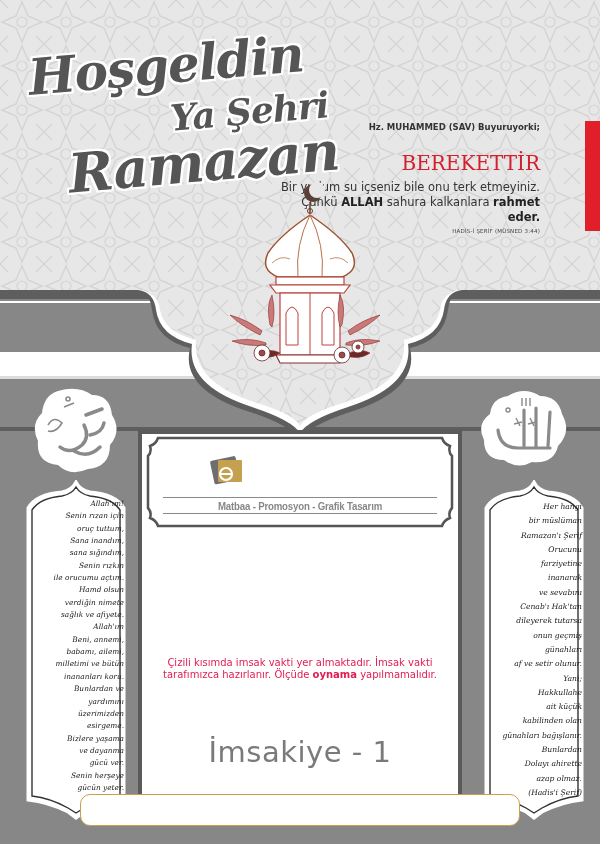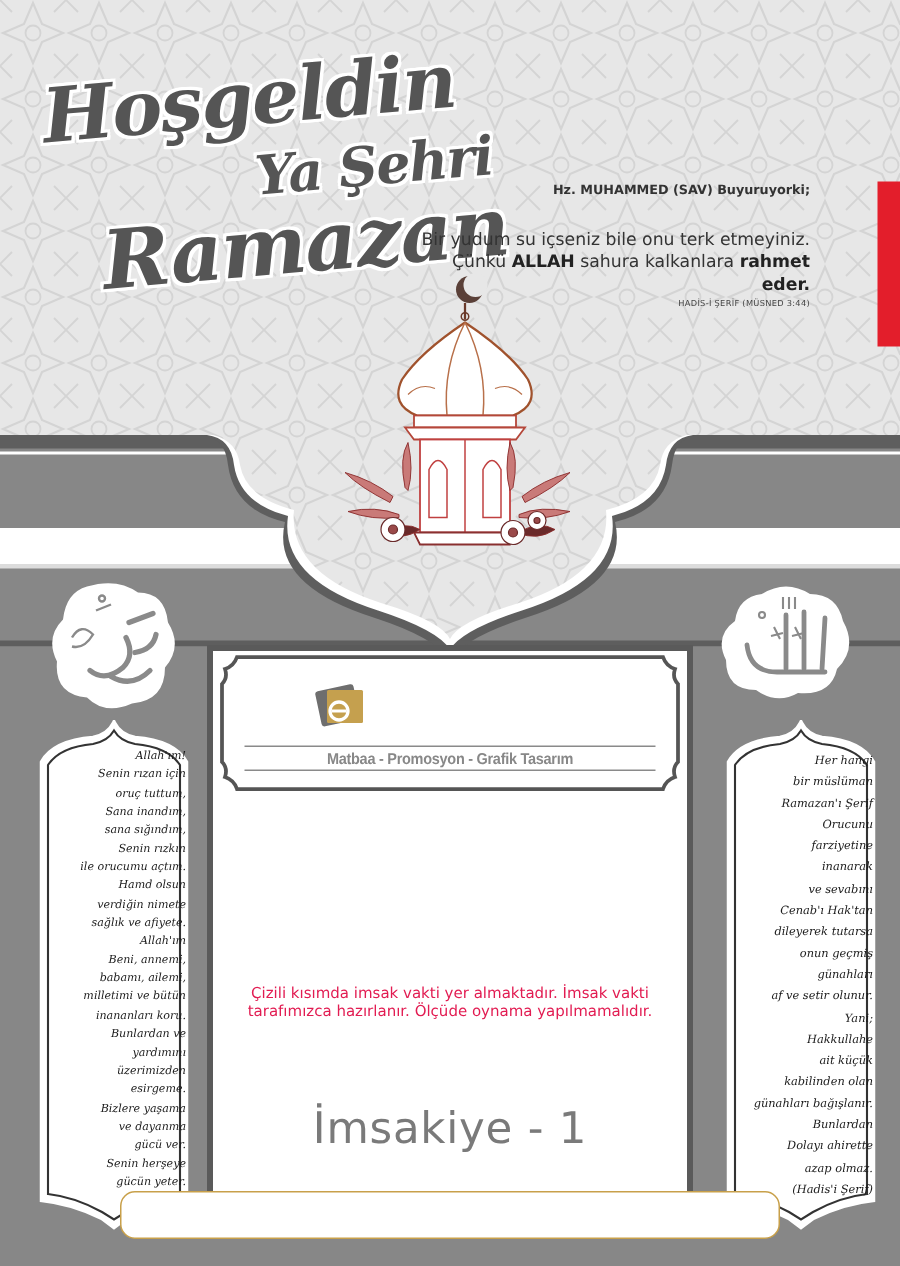--- a/index.html
+++ b/index.html
@@ -38,21 +38,21 @@
     .logo-mark { width: 34px; height: 34px; position: relative; margin-right: 4px; }
     .logo-word { font-family: "DejaVu Sans", sans-serif; font-size: 33px; font-weight: normal; letter-spacing: -1px; }
     .logo-word .k { color: #6e6e6e; }
     .logo-word .m { color: #c5a04e; }
     .tagline-line { position: absolute; left: 163px; width: 274px; height: 1px; background: #8a8a8a; }
     .tagline { position: absolute; left: 163px; top: 500px; width: 274px; text-align: center; font-family: "Liberation Sans", sans-serif;
       font-weight: bold; font-size: 10.5px; color: #888; letter-spacing: -0.2px; transform: scaleX(0.92); }
 
     .notice { position: absolute; left: 150px; top: 657px; width: 300px; text-align: center; font-family: "DejaVu Sans", sans-serif;
       font-size: 10px; line-height: 12px; color: #e21c52; }
-    .notice b { font-weight: normal; }
+    .notice b { font-weight: bold; }
 
     .imsakiye { position: absolute; left: 150px; top: 735px; width: 300px; text-align: center; font-family: "DejaVu Sans", sans-serif;
       font-size: 29px; color: #7a7a7a; letter-spacing: 0.5px; }
 
     
     .side-panel { position: absolute; width: 104px; }
     .side-panel svg { position: absolute; left: 0; top: 0; }
     .side-text { position: absolute; left: 4px; width: 96px; text-align: right; font-family: "DejaVu Serif", serif; font-style: italic;
       font-size: 7.4px; line-height: 12.35px; color: #1a1a1a; }
     .left-panel { left: 24px; top: 480px; height: 340px; }
@@ -97,20 +97,21 @@
     </svg>
   </div>
 
   <div class="title-line title-1">Hoşgeldin</div>
   <div class="title-line title-2">Ya Şehri</div>
   <div class="title-line title-3">Ramazan</div>
 
   <div class="hadith">
     <div class="attrib">Hz. MUHAMMED (SAV)  Buyuruyorki;</div>
     <div class="headline">
+      <div>BEREKETTİR</div>
     </div>
     <div class="body"><span>Bir yudum su içseniz bile onu terk etmeyiniz. Çünkü </span><b>ALLAH</b><span> sahura kalkanlara </span><b>rahmet eder.</b></div>
     <div class="source">HADİS-İ ŞERİF (MÜSNED 3:44)</div>
   </div>
   <div class="red-bar"></div>
 
   <svg class="calli" style="left:200px; top:175px;" width="200" height="200" viewBox="0 0 200 200">
 
     <g>
       <circle cx="113" cy="18" r="9" fill="#5a4038"></circle>

